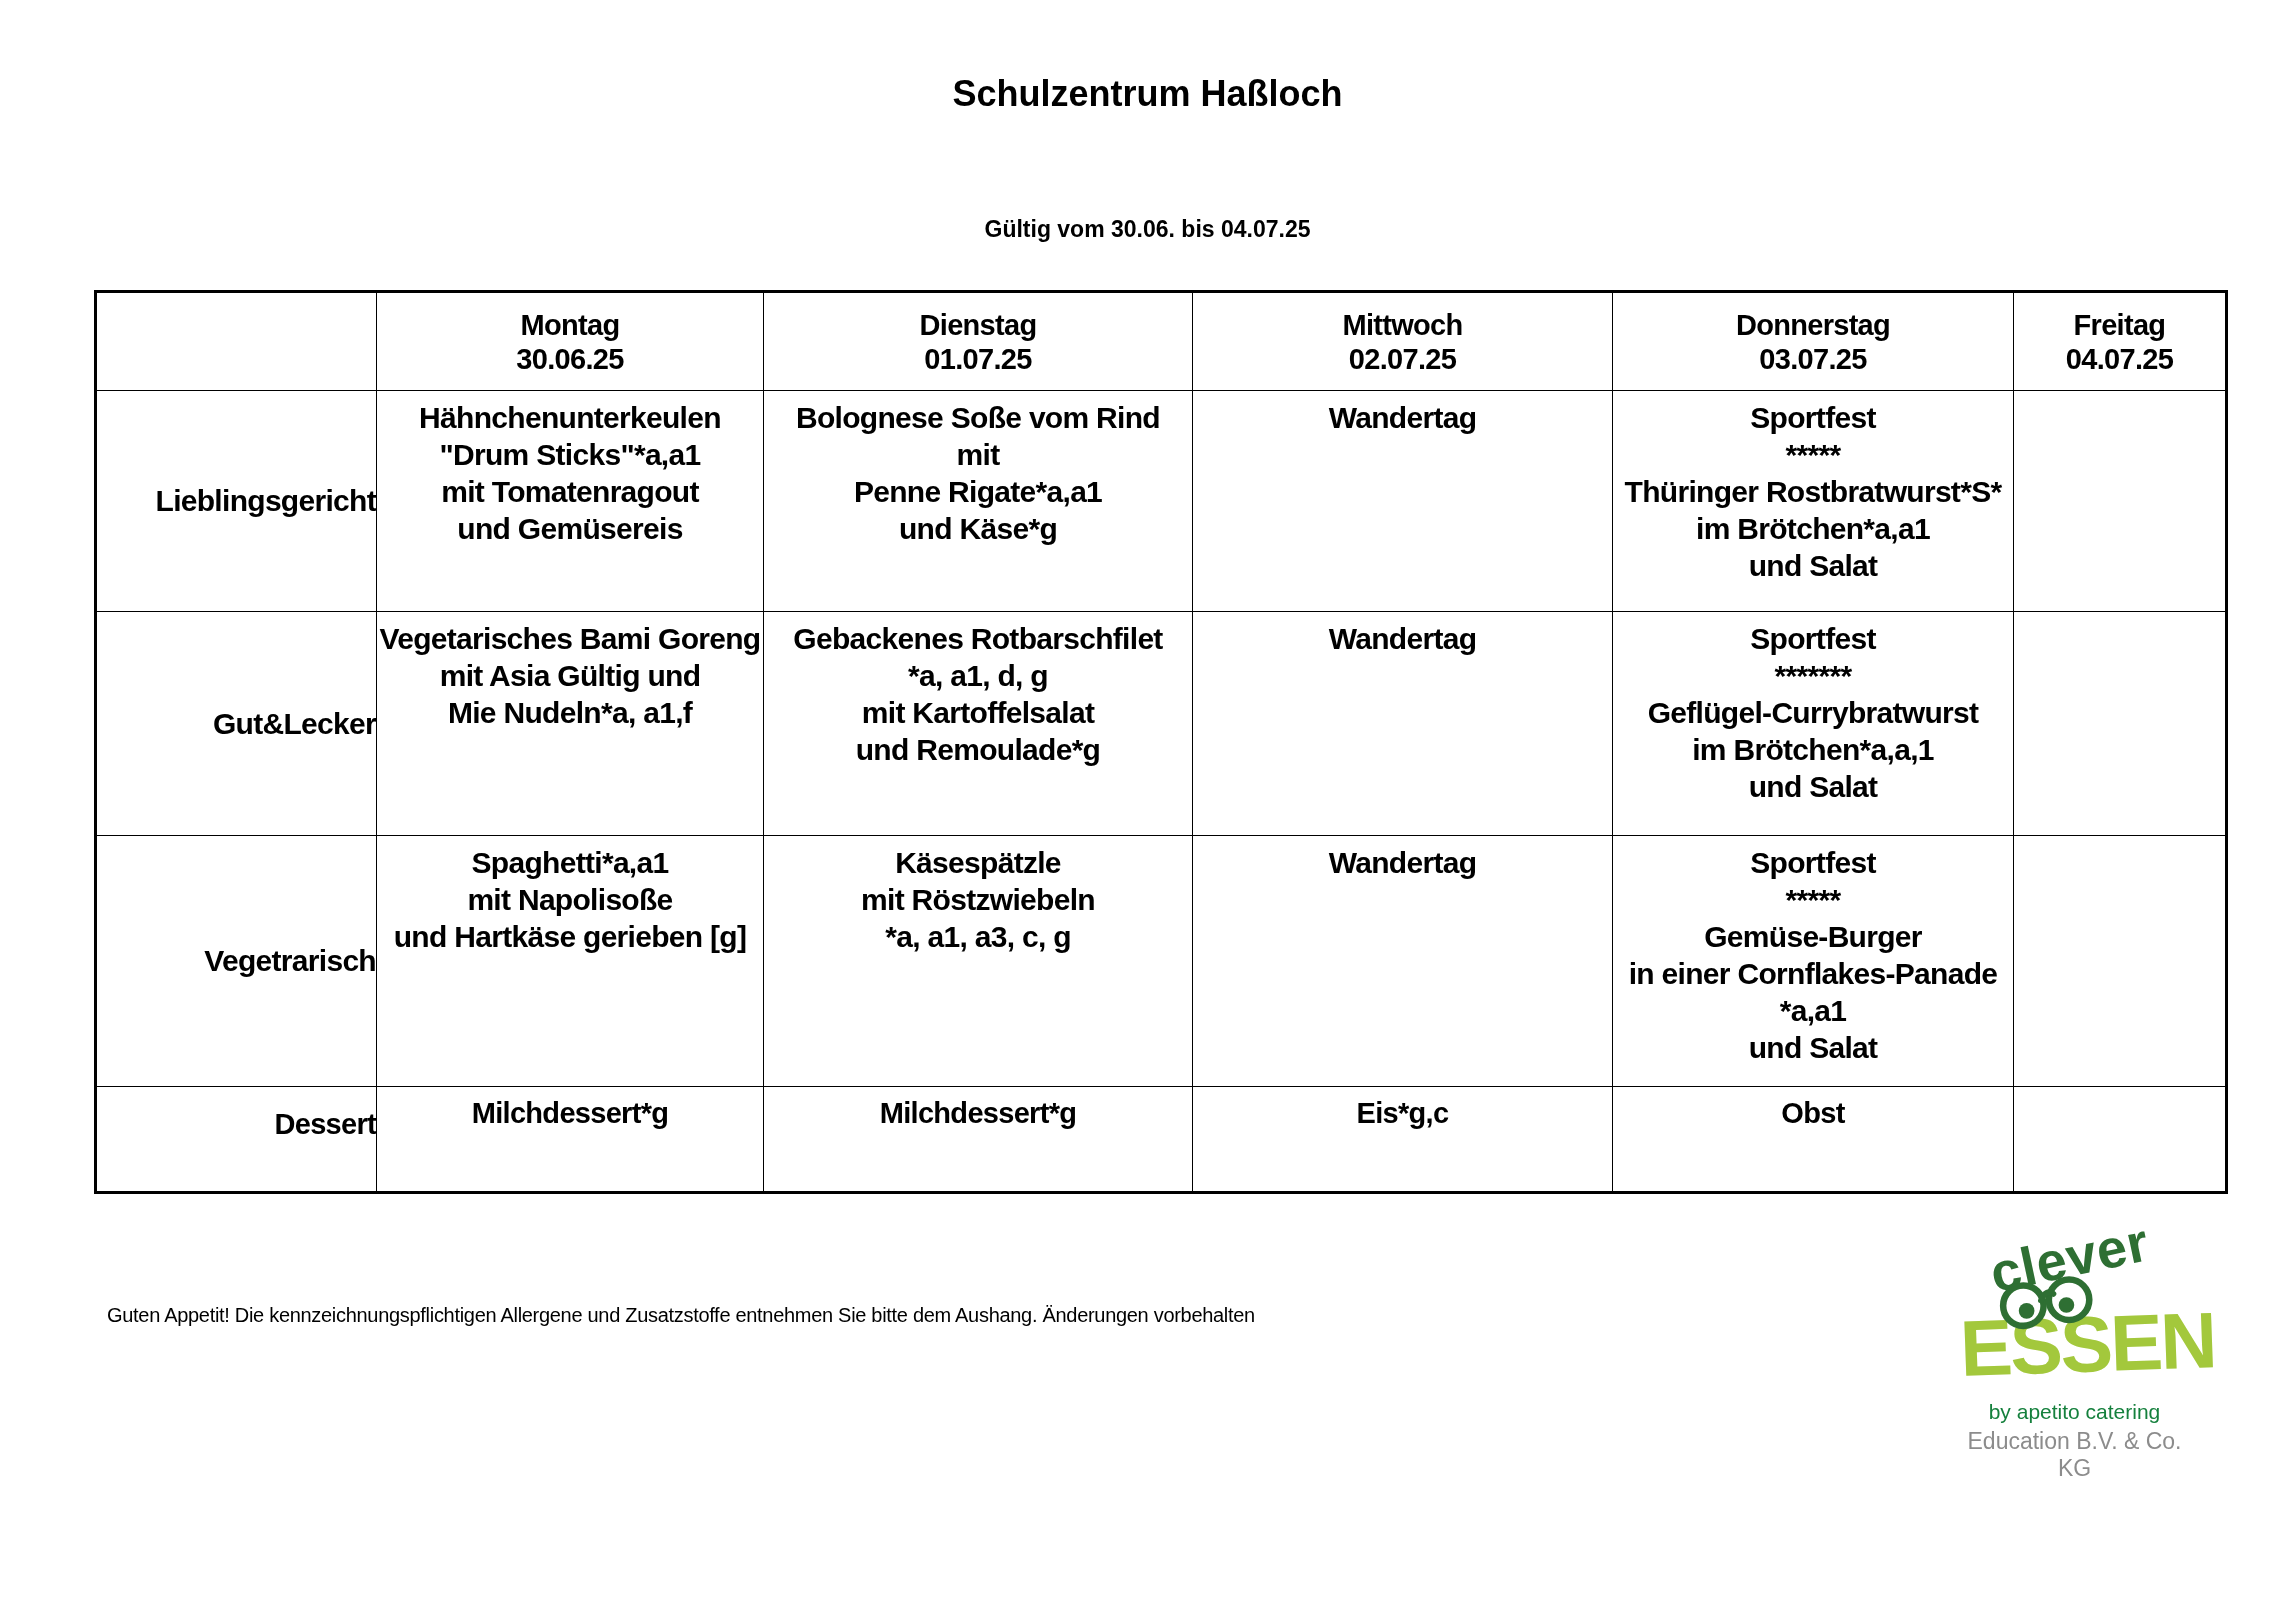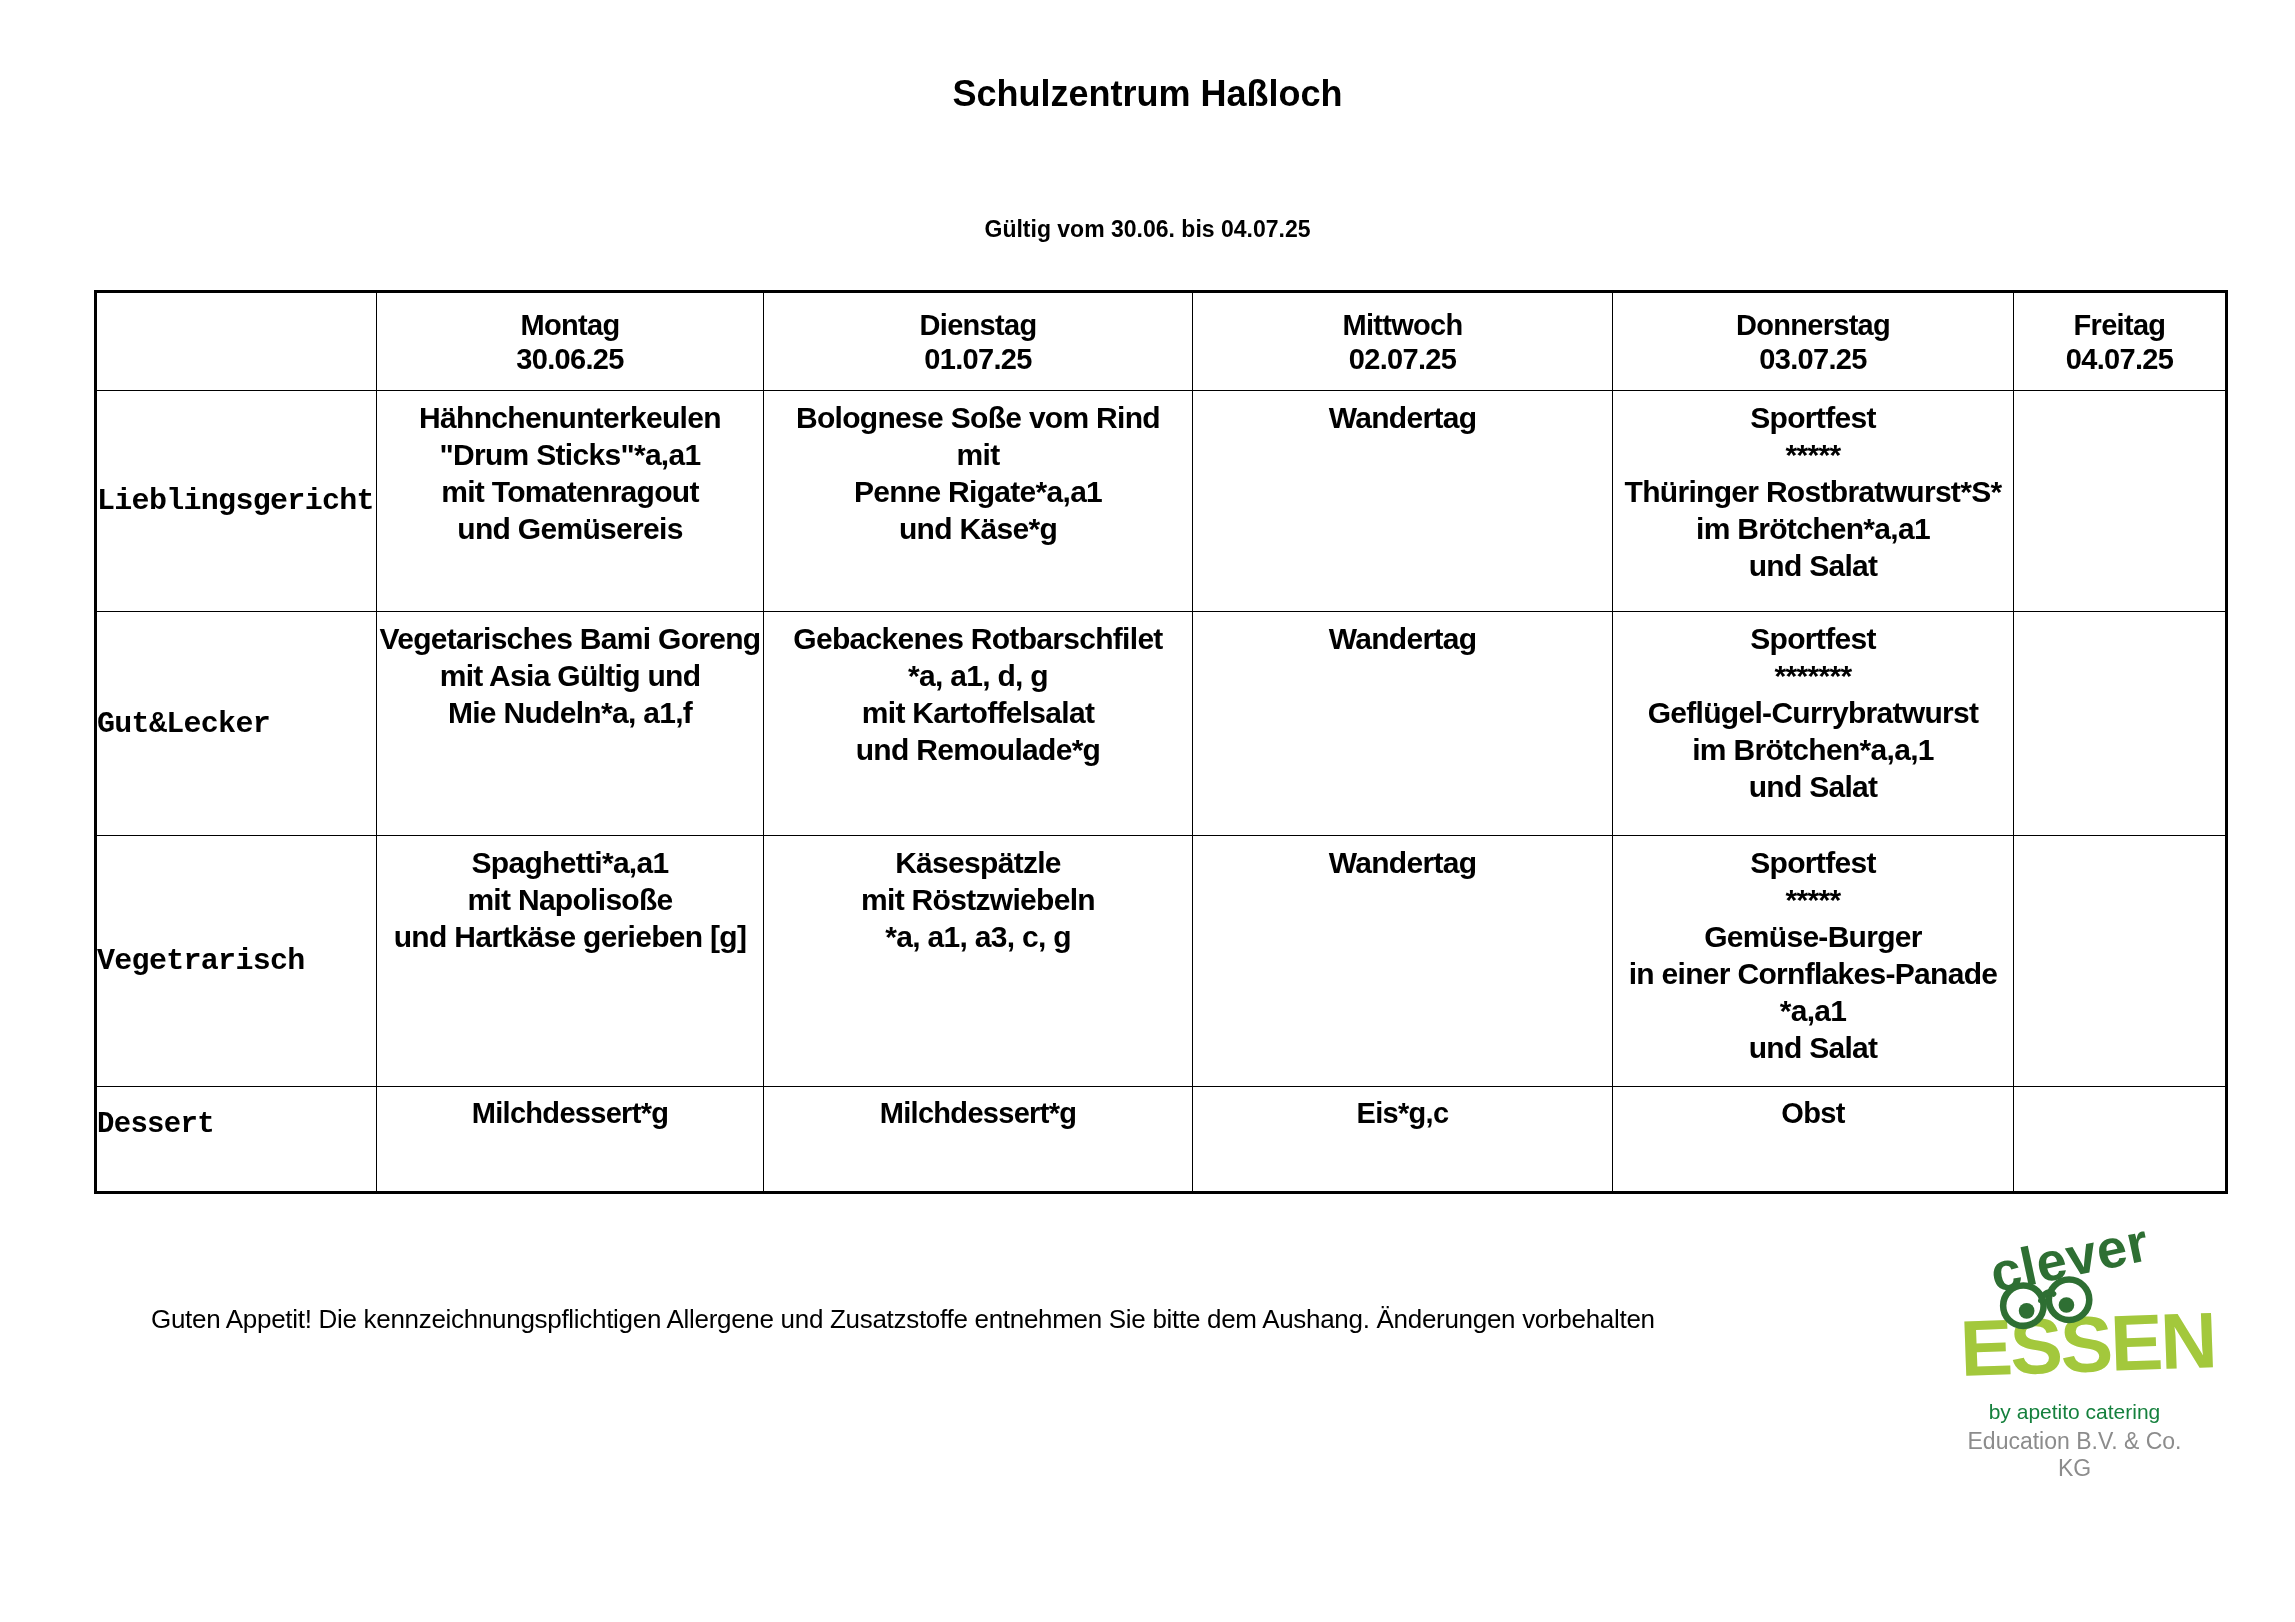--- a/index.html
+++ b/index.html
@@ -17,30 +17,30 @@
   .menu th, .menu td { border:1.3px solid #000; overflow:hidden; }
 
   tr.rh { height:99px; }
   tr.r1 { height:221px; }
   tr.r2 { height:224px; }
   tr.r3 { height:251px; }
   tr.r4 { height:106px; }
 
   .day-h   { font-size:29px; font-weight:700; text-align:center; vertical-align:middle;
              line-height:34px; letter-spacing:-0.7px; }
-  .row-label { font-size:30px; font-weight:700; text-align:left; vertical-align:middle;
-               letter-spacing:-0.7px;font-family:Liberation Mono, monospace; }
+  .row-label { font-size:30px; font-weight:700; text-align:right; vertical-align:middle;
+               letter-spacing:-0.7px; }
   .menu-cell { font-size:30px; font-weight:700; text-align:center; vertical-align:top;
                padding-top:7.9px; letter-spacing:-0.7px; }
   .menu-line { min-height:37px; line-height:37px; }
   tr.r4 .row-label { vertical-align:top; padding-top:21px; font-size:29px; }
   tr.r4 .menu-cell { font-size:29px; }
 
-  .footer-note { position:absolute; left:107px; top:1304px; font-size:26px;
-                 font-weight:400; letter-spacing:-0.3px;margin-left:44px; }
+  .footer-note { position:absolute; left:107px; top:1304px; font-size:20px;
+                 font-weight:400; letter-spacing:-0.3px; }
 
   .logo { position:absolute; left:1960px; top:1242px; width:229px; height:216px; }
   .logo-clever { position:absolute; left:31px; top:1.3px; font-size:54px; font-weight:700;
                  color:#2E6F33; transform:rotate(-12deg); transform-origin:left center;
                  z-index:3; letter-spacing:0.7px; }
   .logo-glasses { position:absolute; left:34px; top:31px; z-index:4; }
   .logo-essen { position:absolute; left:0; top:63px; width:100%; text-align:center;
                 font-size:79px; font-weight:700; color:#A3C83C; letter-spacing:-2.6px;
                 line-height:1; transform:rotate(-2deg); z-index:2; }
   .logo-by1 { position:absolute; left:0; top:158px; width:100%; text-align:center;

